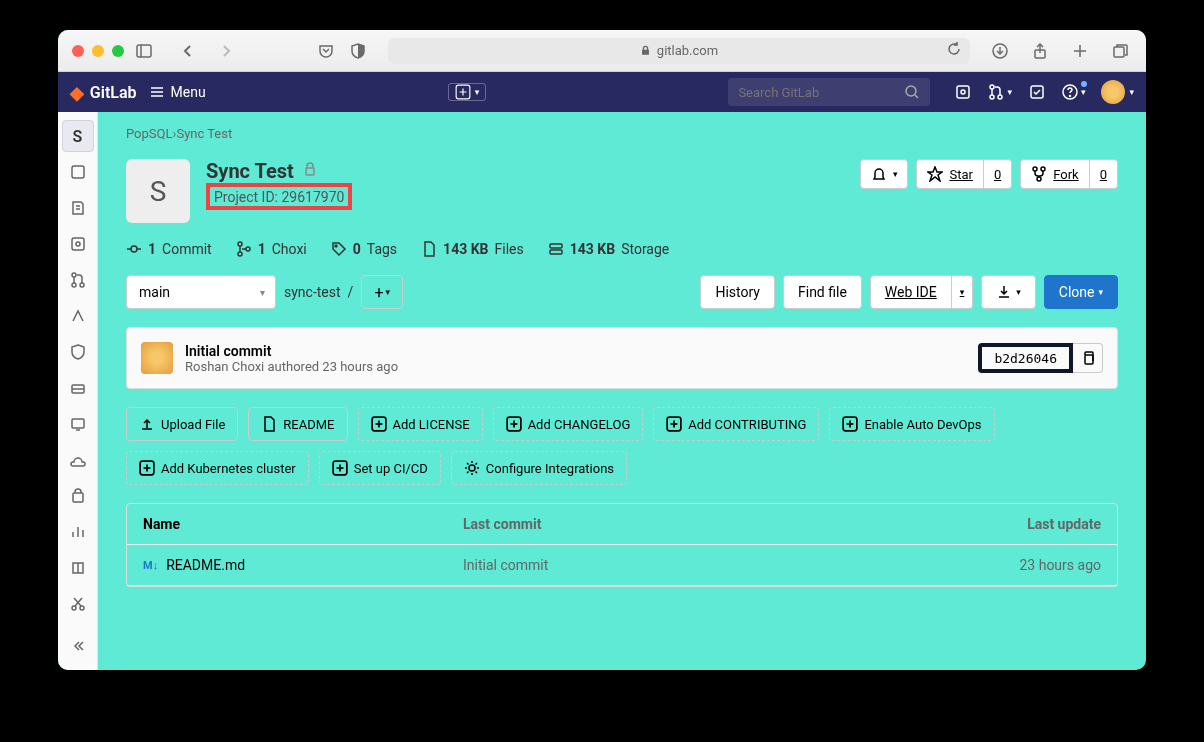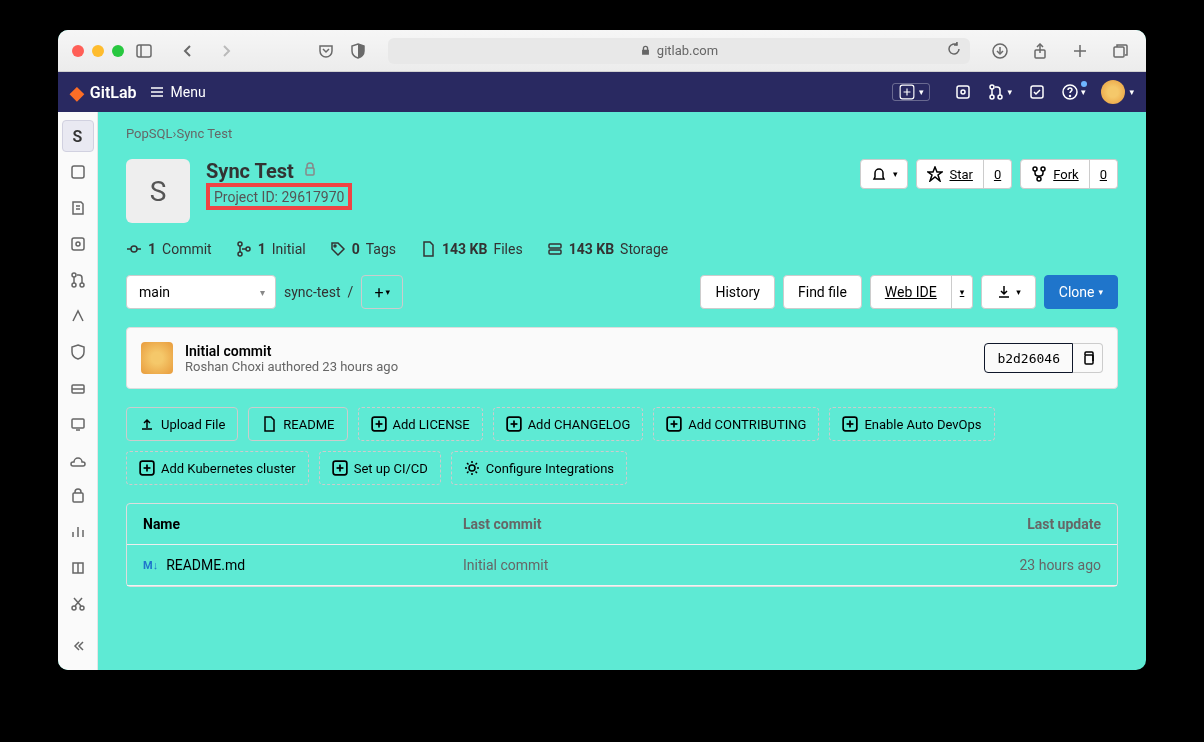--- a/index.html
+++ b/index.html
@@ -61,21 +61,21 @@
 .path { font-size: 14px; color: #333; }
 .btn-icon { width: 42px; height: 34px; border: 1px solid #ccc; border-radius: 4px; display: flex; align-items: center; justify-content: center; cursor: pointer; gap: 2px; }
 .btn { height: 34px; border: 1px solid #ccc; border-radius: 4px; background: #fff; padding: 0 14px; font-size: 14px; cursor: pointer; display: flex; align-items: center; gap: 4px; }
 .btn-primary { background: #1f75cb; color: #fff; border-color: #1f75cb; }
 
 .commit-box { border: 1px solid #ddd; border-radius: 4px; padding: 14px; display: flex; align-items: center; gap: 12px; margin-bottom: 18px; background: #fafafa; }
 .commit-avatar { width: 32px; height: 32px; background: radial-gradient(circle, #f5c86a 25%, #e89b3c 100%); border-radius: 4px; }
 .commit-title { font-weight: 600; font-size: 14px; }
 .commit-meta { font-size: 13px; color: #666; }
 .commit-sha-box { margin-left: auto; display: flex; }
-.sha { border: 1px solid #0f172a; border-radius: 4px 0 0 4px; height: 30px; padding: 0 12px; display: flex; align-items: center; font-family: monospace; font-size: 13px; }
+.sha { border: 4px solid #0f172a; border-radius: 4px 0 0 4px; height: 30px; padding: 0 12px; display: flex; align-items: center; font-family: monospace; font-size: 13px; }
 .copy { border: 1px solid #ccc; border-left: none; border-radius: 0 4px 4px 0; width: 30px; height: 30px; display: flex; align-items: center; justify-content: center; cursor: pointer; }
 
 .quick-actions { display: flex; flex-wrap: wrap; gap: 10px; margin-bottom: 18px; }
 .qa { height: 34px; border: 1px solid #ccc; border-radius: 4px; padding: 0 12px; display: flex; align-items: center; gap: 6px; font-size: 13px; cursor: pointer; }
 .qa.dashed { border-style: dashed; }
 
 .file-table { border: 1px solid #ddd; border-radius: 4px; }
 .ft-head, .ft-row { display: flex; padding: 12px 16px; font-size: 14px; }
 .ft-head { font-weight: 700; border-bottom: 1px solid #eee; }
 .ft-row { border-bottom: 1px solid #f2f2f2; }
@@ -183,20 +183,27 @@
     </div>
     <div style="margin-left:auto; display:flex; align-items:center; gap:6px;">
       <div class="tb-icon" style="border:1px solid rgba(255,255,255,0.3); border-radius:3px; width:auto; padding:4px 6px; gap:4px;">
           <svg viewBox="0 0 14 14" fill="currentColor">
             <rect x="1" y="1" width="12" height="12" rx="2" fill="none" stroke="currentColor"></rect>
             <line x1="7" y1="4" x2="7" y2="10" stroke="currentColor"></line>
             <line x1="4" y1="7" x2="10" y2="7" stroke="currentColor"></line>
           </svg>
           <span style="font-size:9px">▾</span>
         </div>
+    </div>
+    <div class="search">
+      <input placeholder="Search GitLab" style="">
+      <svg viewBox="0 0 16 16" fill="none" stroke="currentColor" stroke-width="1.5">
+          <circle cx="7" cy="7" r="5"></circle>
+          <line x1="11" y1="11" x2="14" y2="14"></line>
+        </svg>
     </div>
     <div class="tb-icons">
       <div class="tb-icon">
           <svg viewBox="0 0 16 16" fill="none" stroke="currentColor" stroke-width="1.5">
             <rect x="2" y="2" width="12" height="12" rx="2"></rect>
             <circle cx="8" cy="8" r="2"></circle>
           </svg>
         </div>
       <div class="tb-icon" style="width:auto;gap:3px">
           <svg viewBox="0 0 16 16" fill="none" stroke="currentColor" stroke-width="1.5">
@@ -382,21 +389,21 @@
             <span>Commit</span>
           </div>
         <div class="stat">
             <svg viewBox="0 0 16 16" fill="none" stroke="currentColor" stroke-width="1.5">
               <circle cx="4" cy="3" r="2"></circle>
               <circle cx="4" cy="13" r="2"></circle>
               <circle cx="12" cy="8" r="2"></circle>
               <path d="M4 5v6M6 8h4"></path>
             </svg> 
             <b>1</b> 
-            <span>Initial</span>
+            <span>Choxi</span>
           </div>
         <div class="stat">
             <svg viewBox="0 0 16 16" fill="none" stroke="currentColor" stroke-width="1.5">
               <path d="M2 2h6l6 6-6 6-6-6V2z"></path>
               <circle cx="5" cy="5" r="1"></circle>
             </svg> 
             <b>0</b> 
             <span>Tags</span>
           </div>
         <div class="stat">

